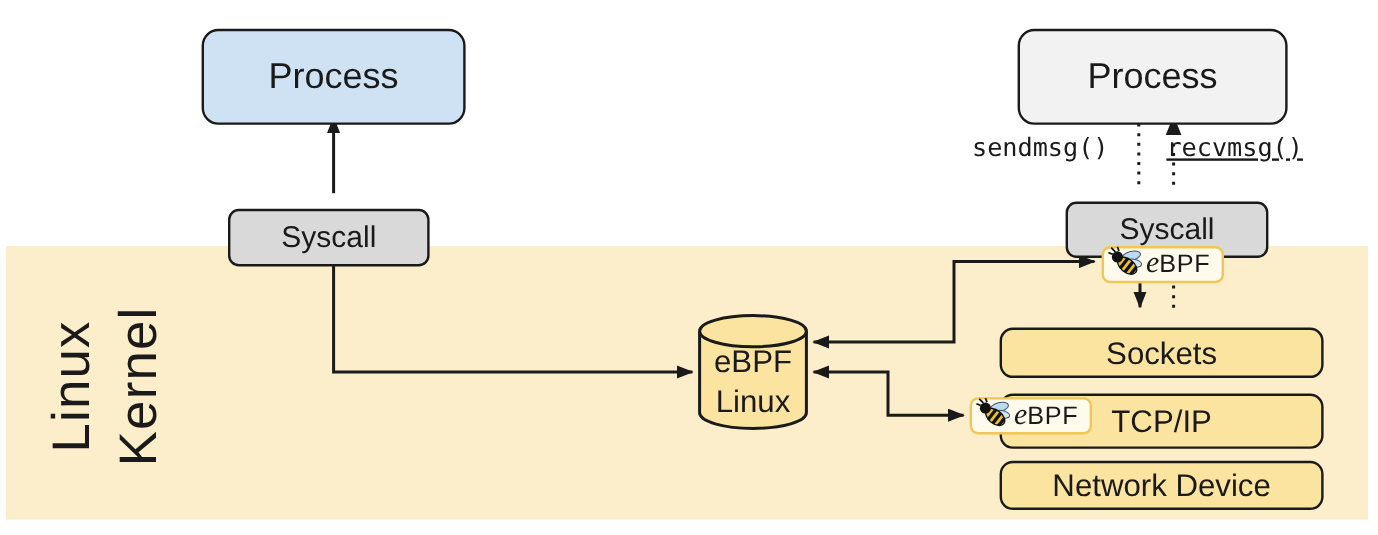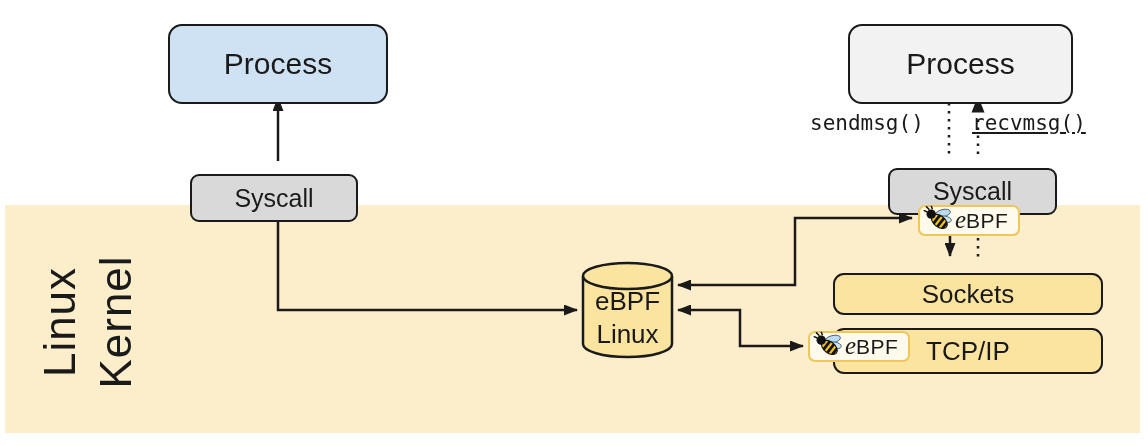--- a/index.html
+++ b/index.html
@@ -150,20 +150,23 @@
   <div class="node syscall-right">
     <span>Syscall</span>
   </div>
 
   <div class="node stack-box sockets">
     <span>Sockets</span>
   </div>
   <div class="node stack-box tcpip">
     <span>TCP/IP</span>
   </div>
+  <div class="node stack-box netdev">
+    <span>Network Device</span>
+  </div>
 
   <div class="maps-label">
     <div>eBPF</div>
     <div>Linux</div>
   </div>
 
   <div class="msg-label sendmsg">sendmsg()</div>
   <div class="msg-label recvmsg">recvmsg()</div>
 
   <div class="ebpf-badge badge-syscall">

